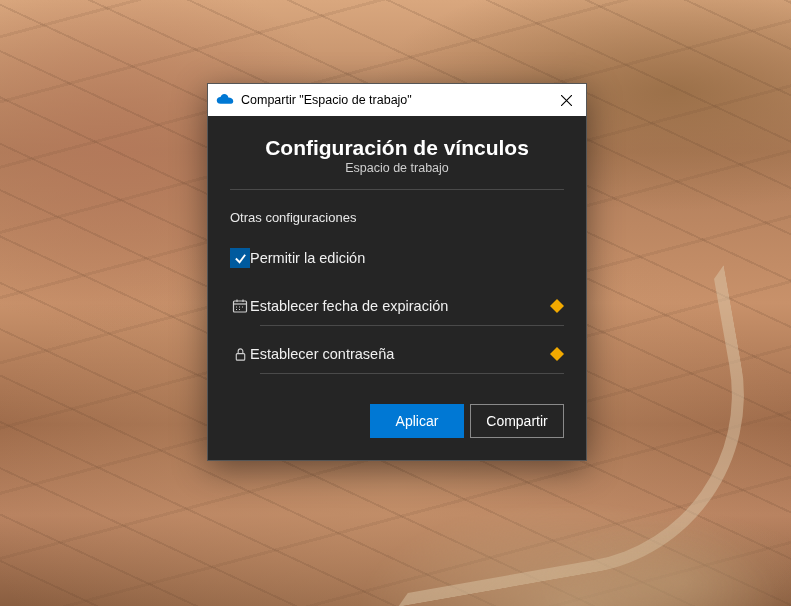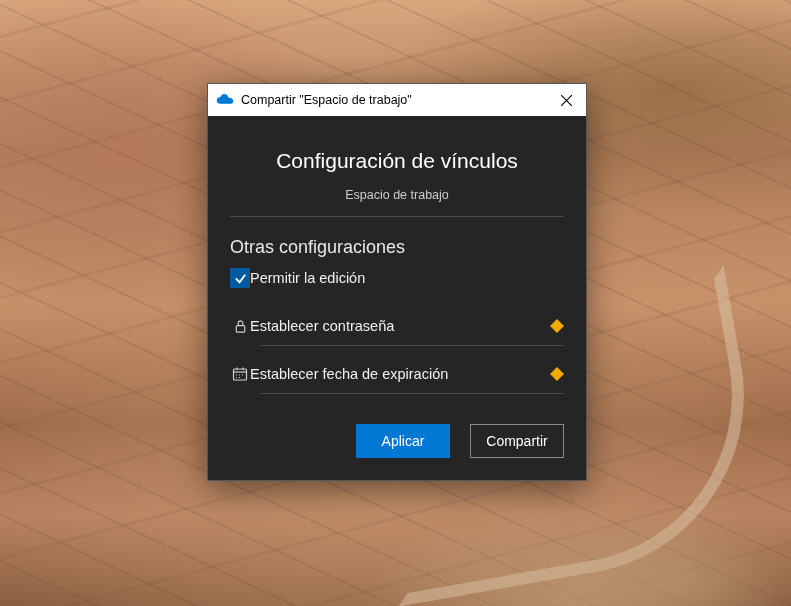--- a/index.html
+++ b/index.html
@@ -80,39 +80,39 @@
     }
     .close-btn svg { width: 11px; height: 11px; }
     .body-dark {
       background: #252525;
       color: #ffffff;
       padding: 16px 22px 22px 22px;
     }
     .main-title {
       text-align: center;
       font-size: 21px;
-      font-weight: 400;
-      margin-top: 17px;
+      font-weight: 700;
+      margin-top: 4px;
     }
     .subtitle {
       text-align: center;
       font-size: 12.5px;
       color: #cfcfcf;
-      margin-top: 15px;
+      margin-top: 1px;
       margin-bottom: 14px;
     }
     .hr {
       border: none;
       border-top: 1px solid #4a4a4a;
       margin-bottom: 20px;
     }
     .section-label {
-      font-size: 18px;
+      font-size: 13px;
       color: #e8e8e8;
-      margin-bottom: 4px;
+      margin-bottom: 17px;
     }
     .row {
       display: flex;
       align-items: center;
       padding: 6px 0;
       position: relative;
     }
     .row.underline::after {
       content: "";
       position: absolute;
@@ -139,21 +139,21 @@
       flex: 1;
     }
     .diamond {
       width: 14px; height: 14px;
       flex-shrink: 0;
     }
     .diamond svg { fill: #f2a900; }
     .buttons {
       display: flex;
       justify-content: flex-end;
-      gap: 20px;
+      gap: 6px;
       margin-top: 34px;
     }
     .btn {
       min-width: 94px;
       height: 34px;
       font-size: 14px;
       display: flex; align-items: center; justify-content: center;
       cursor: pointer;
       font-family: inherit;
     }
@@ -197,35 +197,20 @@
 
     <div class="section-label">Otras configuraciones</div>
 
     <div class="row">
       <div class="checkbox">
         <svg viewBox="0 0 14 14">
             <path d="M2 7 L6 11 L12 3" fill="none" stroke-width="2"></path>
           </svg>
       </div>
       <span class="row-text">Permitir la edición</span>
-    </div>
-
-    <div class="row underline">
-      <span class="icon-slot">
-        <svg viewBox="0 0 16 16" width="15" height="15" fill="none" stroke="currentColor" stroke-width="1.2">
-          <rect x="3.5" y="7" width="9" height="7" rx="1"></rect>
-          <path d="M5.5 7 V4.5 a2.5 2.5 0 0 1 5 0 V7"></path>
-        </svg>
-      </span>
-      <span class="row-text">Establecer contraseña</span>
-      <span class="diamond">
-        <svg viewBox="0 0 14 14">
-            <polygon points="7,0 14,7 7,14 0,7"></polygon>
-          </svg>
-      </span>
     </div>
 
     <div class="row underline">
       <span class="icon-slot">
         <svg viewBox="0 0 16 16" width="16" height="16" fill="none" stroke="currentColor" stroke-width="1.2">
           <rect x="1.5" y="3" width="13" height="11" rx="1"></rect>
           <line x1="1.5" y1="6" x2="14.5" y2="6"></line>
           <line x1="5" y1="1.5" x2="5" y2="4"></line>
           <line x1="11" y1="1.5" x2="11" y2="4"></line>
           <line x1="4" y1="9" x2="5" y2="9"></line>
@@ -236,18 +221,33 @@
         </svg>
       </span>
       <span class="row-text">Establecer fecha de expiración</span>
       <span class="diamond">
         <svg viewBox="0 0 14 14">
             <polygon points="7,0 14,7 7,14 0,7"></polygon>
           </svg>
       </span>
     </div>
 
+    <div class="row underline">
+      <span class="icon-slot">
+        <svg viewBox="0 0 16 16" width="15" height="15" fill="none" stroke="currentColor" stroke-width="1.2">
+          <rect x="3.5" y="7" width="9" height="7" rx="1"></rect>
+          <path d="M5.5 7 V4.5 a2.5 2.5 0 0 1 5 0 V7"></path>
+        </svg>
+      </span>
+      <span class="row-text">Establecer contraseña</span>
+      <span class="diamond">
+        <svg viewBox="0 0 14 14">
+            <polygon points="7,0 14,7 7,14 0,7"></polygon>
+          </svg>
+      </span>
+    </div>
+
     <div class="buttons">
       <button class="btn btn-primary">Aplicar</button>
       <button class="btn btn-secondary">Compartir</button>
     </div>
   </div>
 </div>
 
 </body></html>

